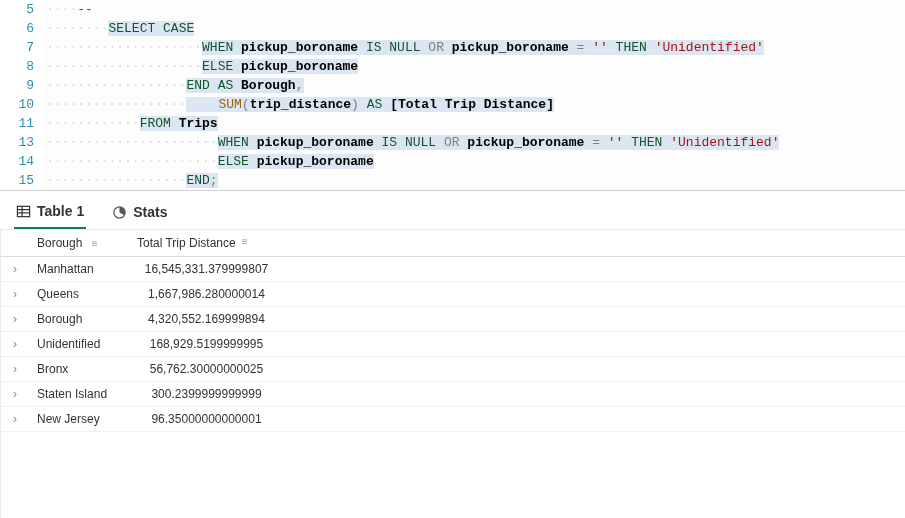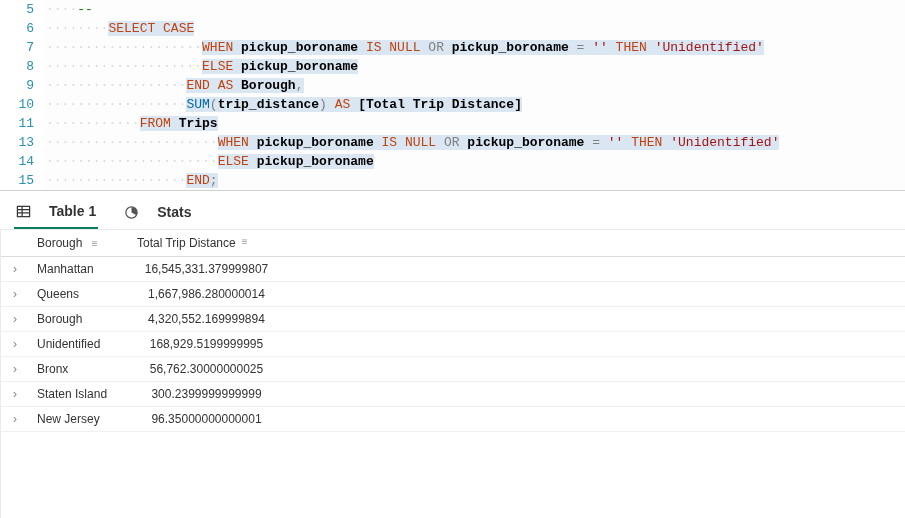--- a/index.html
+++ b/index.html
@@ -39,38 +39,38 @@
   .code {
     flex: 1;
     padding-left: 2px;
   }
   .ws-dots {
     color: #d9d9d9;
   }
   .sel {
     background: #dbe6f3;
   }
-  .kw   { color: #c2410c; }
-  .func { color: #0369a1; }
+  .kw   { color: #14532d; }
+  .func { color: #a16207; padding-left: 32px; }
   .str  { color: #a31515; }
   .cmt  { color: #008000; }
   .black{ color: #000; font-weight: bold; }
   .op   { color: #808080; text-align: right; }
 
   .tabs {
     display: flex;
     align-items: center;
     gap: 24px;
     padding: 8px 14px 0 14px;
     border-bottom: 1px solid #eaeaea;
   }
   .tab {
     display: flex;
     align-items: center;
-    gap: 18px;
+    gap: 6px;
     padding: 4px 2px 8px 2px;
     font-size: 14px;
     font-weight: 600;
     color: #333;
     cursor: pointer;
   }
   .tab.active {
     border-bottom: 2px solid #0e7a63;
   }
   .tab .ticon { width: 15px; height: 15px; display: inline-flex; }

